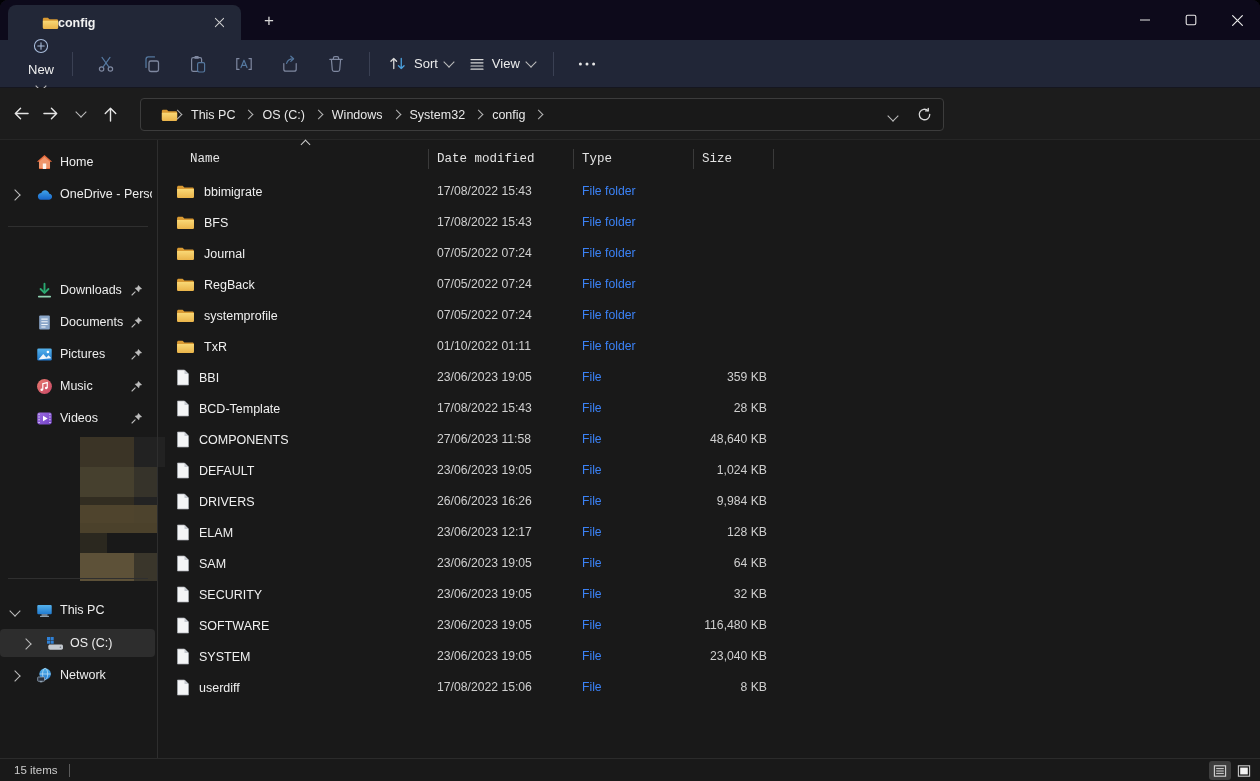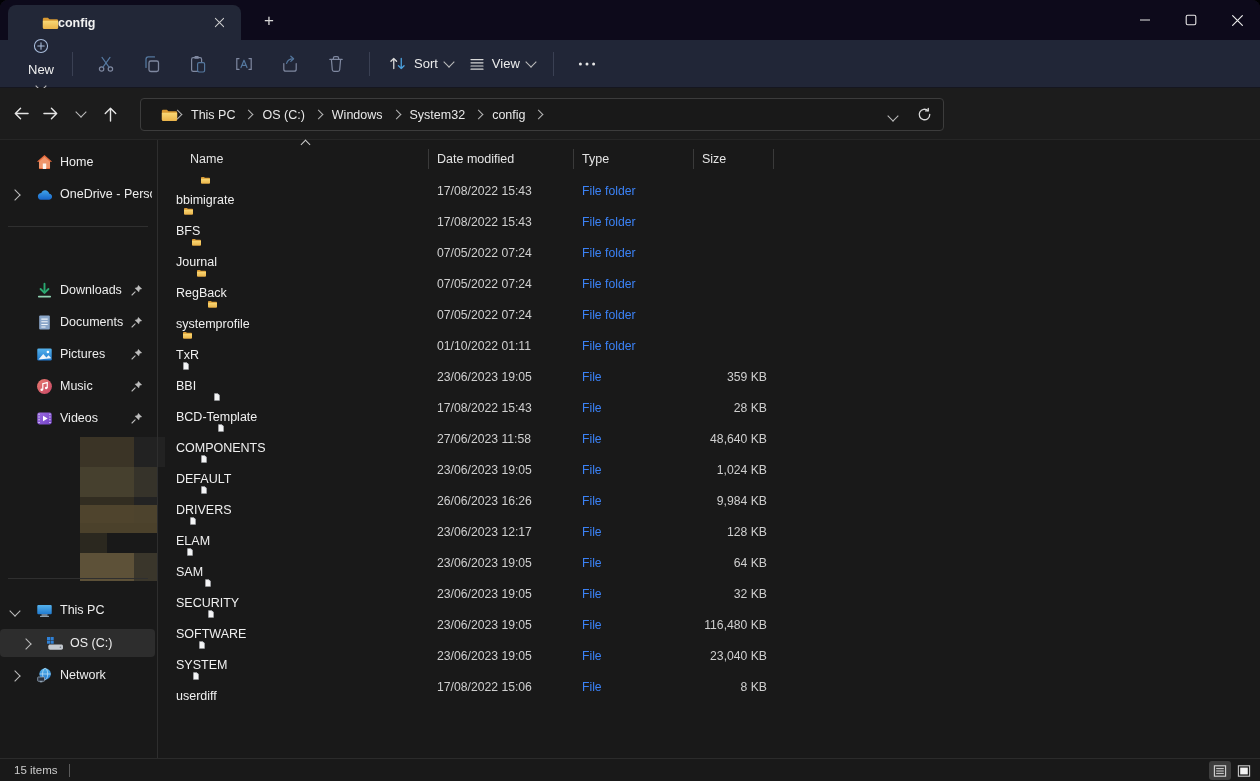--- a/index.html
+++ b/index.html
@@ -64,29 +64,29 @@
   .sb-pin{position:absolute;right:12px;width:12px;height:12px;}
   .sb-div{position:absolute;left:8px;width:140px;height:1px;background:#2f2f2f;}
   .sb-selected{background:#2d2d2d;}
   .mosaic{position:absolute;}
 
   
   .vdivider{position:absolute;left:157px;top:140px;width:1px;height:618px;background:#2e2e2e;}
 
   
   .content{position:absolute;left:165px;top:140px;width:1095px;height:618px;background:#191919;}
-  .lv-header{position:absolute;left:0;top:5px;width:100%;height:28px;}
+  .lv-header{position:absolute;left:0;top:5px;width:100%;height:28px;font-family:Liberation Mono, monospace;}
   .hcell{position:absolute;top:0;height:28px;line-height:28px;font-size:12.5px;color:#e4e4e4;}
   .hdiv{position:absolute;top:4px;width:1px;height:20px;background:#3a3a3a;}
   .sort-caret{position:absolute;left:137px;top:-4px;width:8px;height:8px;}
   .sort-caret span{width:6px;height:6px;border-left:1.2px solid #cccccc;border-top:1.2px solid #cccccc;
                    transform:rotate(45deg);display:block;}
   .rows{position:absolute;left:0;top:36px;width:100%;}
   .row{position:relative;height:31px;}
-  .cell-name{position:absolute;left:11px;top:0;height:100%;display:flex;align-items:center;gap:9px;flex-direction:column;}
+  .cell-name{position:absolute;left:11px;top:0;height:100%;display:flex;align-items:center;gap:9px;}
   .cell-name .nm{font-size:12.5px;color:#f0f0f0;}
   .cell-name .ficon{width:19px;height:15px;}
   .cell-name .doc{width:14px;height:17px;}
   .cell-date{position:absolute;left:272px;top:0;line-height:31px;font-size:12.2px;color:#cfcfcf;}
   .cell-type{position:absolute;left:417px;top:0;line-height:31px;font-size:12.2px;color:#3b82f6;}
   .cell-size{position:absolute;left:500px;top:0;width:102px;line-height:31px;font-size:12.2px;color:#cfcfcf;text-align:right;}
 
   
   .statusbar{position:absolute;left:0;top:758px;width:100%;height:23px;background:#191919;
              border-top:1px solid #2b2b2b;display:flex;align-items:center;box-sizing:border-box;}

